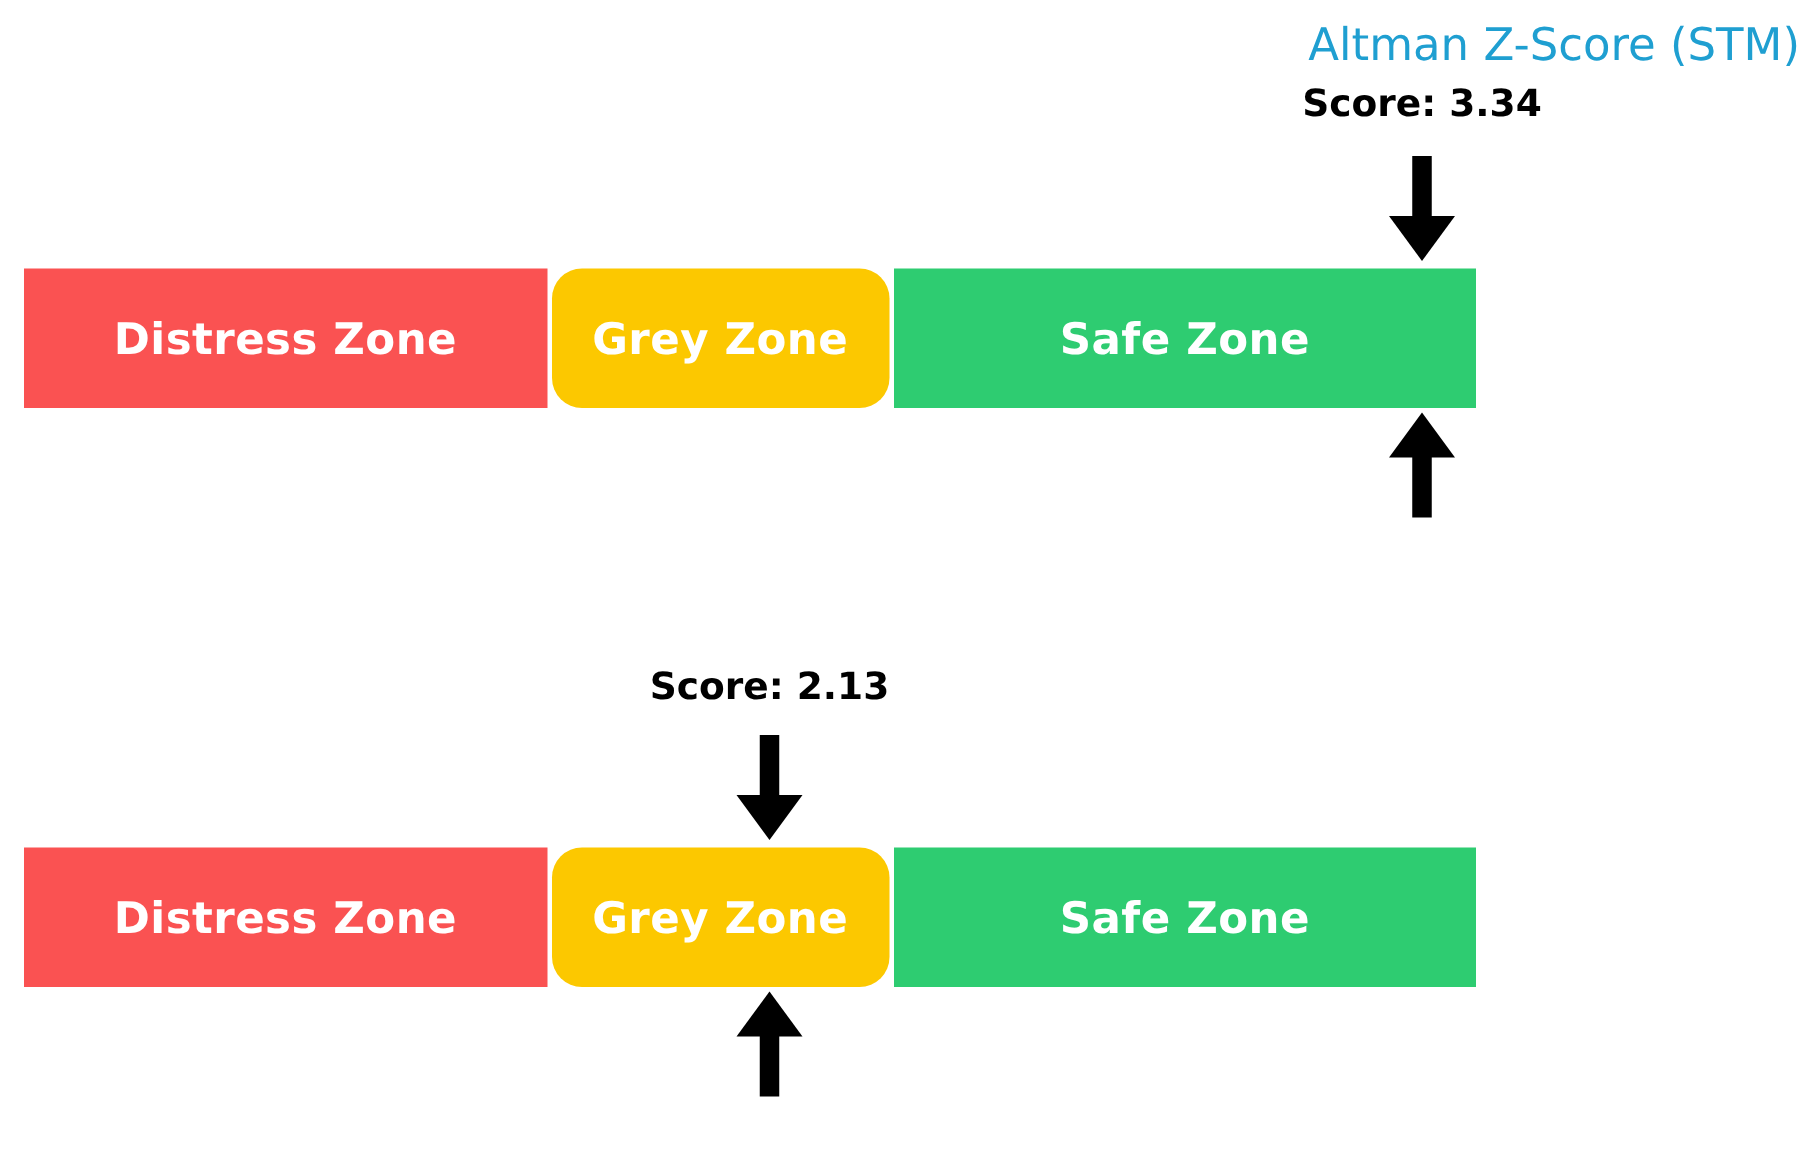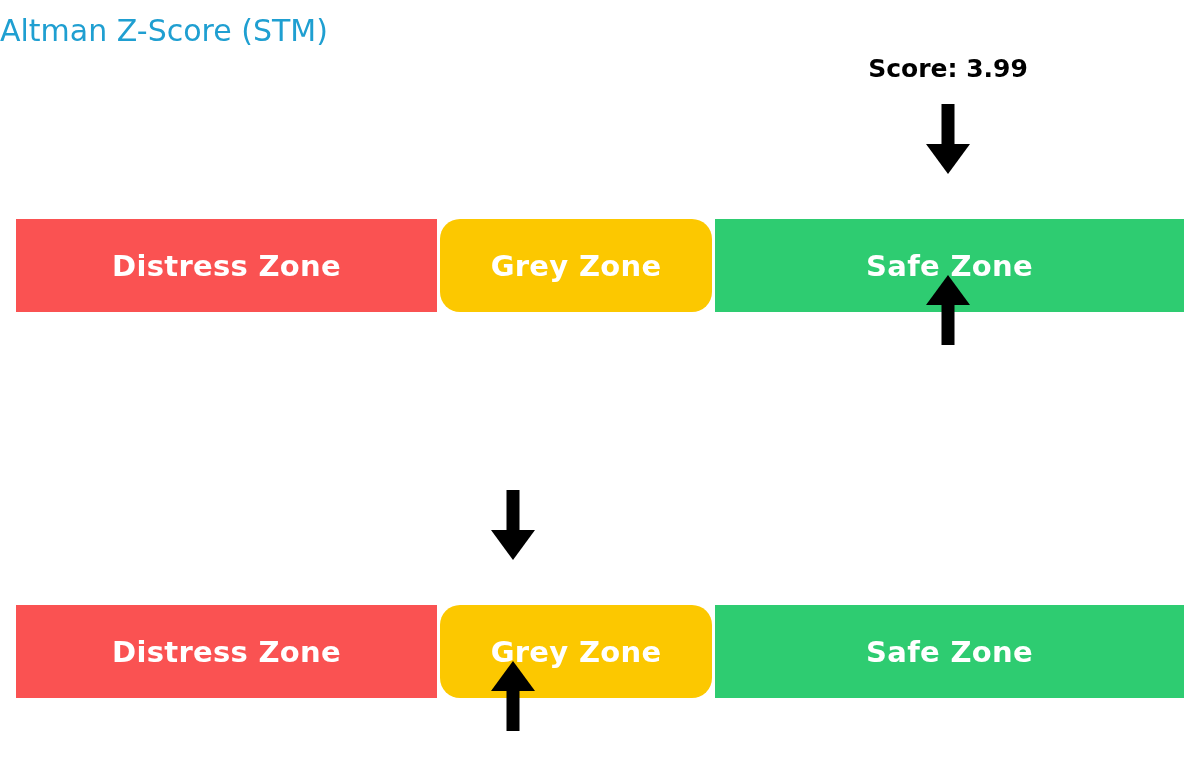--- a/index.html
+++ b/index.html
@@ -18,21 +18,21 @@
   .panel {
     position: absolute;
     left: 0;
     width: 1200px;
   }
 
   .chart-title {
     position: absolute;
     left: 0;
     width: 1200px;
-    text-align: left;
+    text-align: right;
     color: #1f9fd1;
     font-size: 30px;
     font-weight: 400;
     font-family: "DejaVu Sans", sans-serif;
     letter-spacing: 0px;
     white-space: nowrap;
   }
 
   .score-label {
     position: absolute;
@@ -40,25 +40,24 @@
     font-weight: bold;
     color: #000000;
     font-family: "DejaVu Sans", sans-serif;
     white-space: nowrap;
     transform: translateX(-50%);
   }
 
   .zone-bar {
     position: absolute;
     left: 16px;
-    width: 1168px;
+    width: 968px;
     height: 93px;
     display: flex;
     flex-direction: row;
-    margin-top: 40px;
   }
 
   .zone-seg {
     height: 100%;
     display: flex;
     align-items: center;
     justify-content: center;
     box-sizing: border-box;
   }
 
@@ -104,21 +103,21 @@
   .arrow-up .shaft { bottom: 0; height: 44px; }
   .arrow-up .head  { bottom: 40px; border-bottom: 30px solid #000000; }
 </style>
 </head>
 <body>
 
 <div class="panel" style="top:0;height:380px;">
 
   <div class="chart-title" style="top:13px;">Altman Z-Score (STM)</div>
 
-  <div class="score-label" style="top:54px; left:948px;">Score: 3.99</div>
+  <div class="score-label" style="top:54px; left:948px;">Score: 3.34</div>
 
   <div class="arrow arrow-down" style="top:104px; left:948px; height:70px;">
     <div class="shaft"></div>
     <div class="head"></div>
   </div>
 
   <div class="zone-bar" style="top:179px;">
     <div class="zone-seg seg-distress" style="background:#fa5252;">
       <span class="zone-label">Distress Zone</span>
     </div>
@@ -133,20 +132,21 @@
   <div class="arrow arrow-up" style="top:279px; left:948px; height:66px;">
     <div class="shaft"></div>
     <div class="head"></div>
   </div>
 
 </div>
 
 <div class="panel" style="top:386px;height:388px;">
 
 
+  <div class="score-label" style="top:57px; left:513px;">Score: 2.13</div>
 
   <div class="arrow arrow-down" style="top:104px; left:513px; height:70px;">
     <div class="shaft"></div>
     <div class="head"></div>
   </div>
 
   <div class="zone-bar" style="top:179px;">
     <div class="zone-seg seg-distress" style="background:#fa5252;">
       <span class="zone-label">Distress Zone</span>
     </div>

